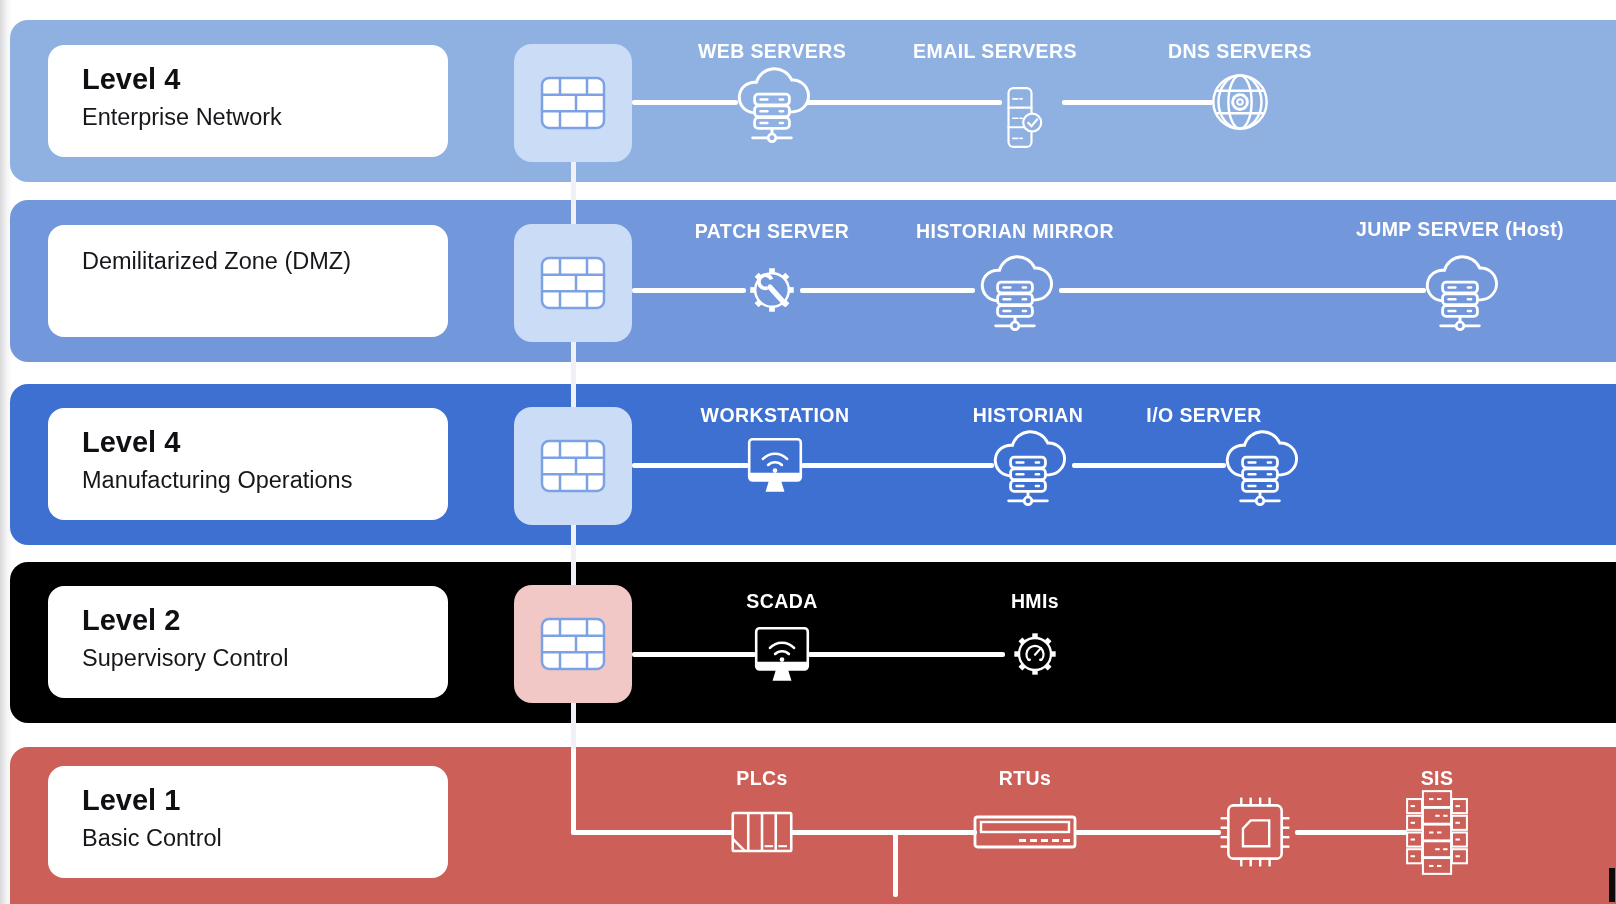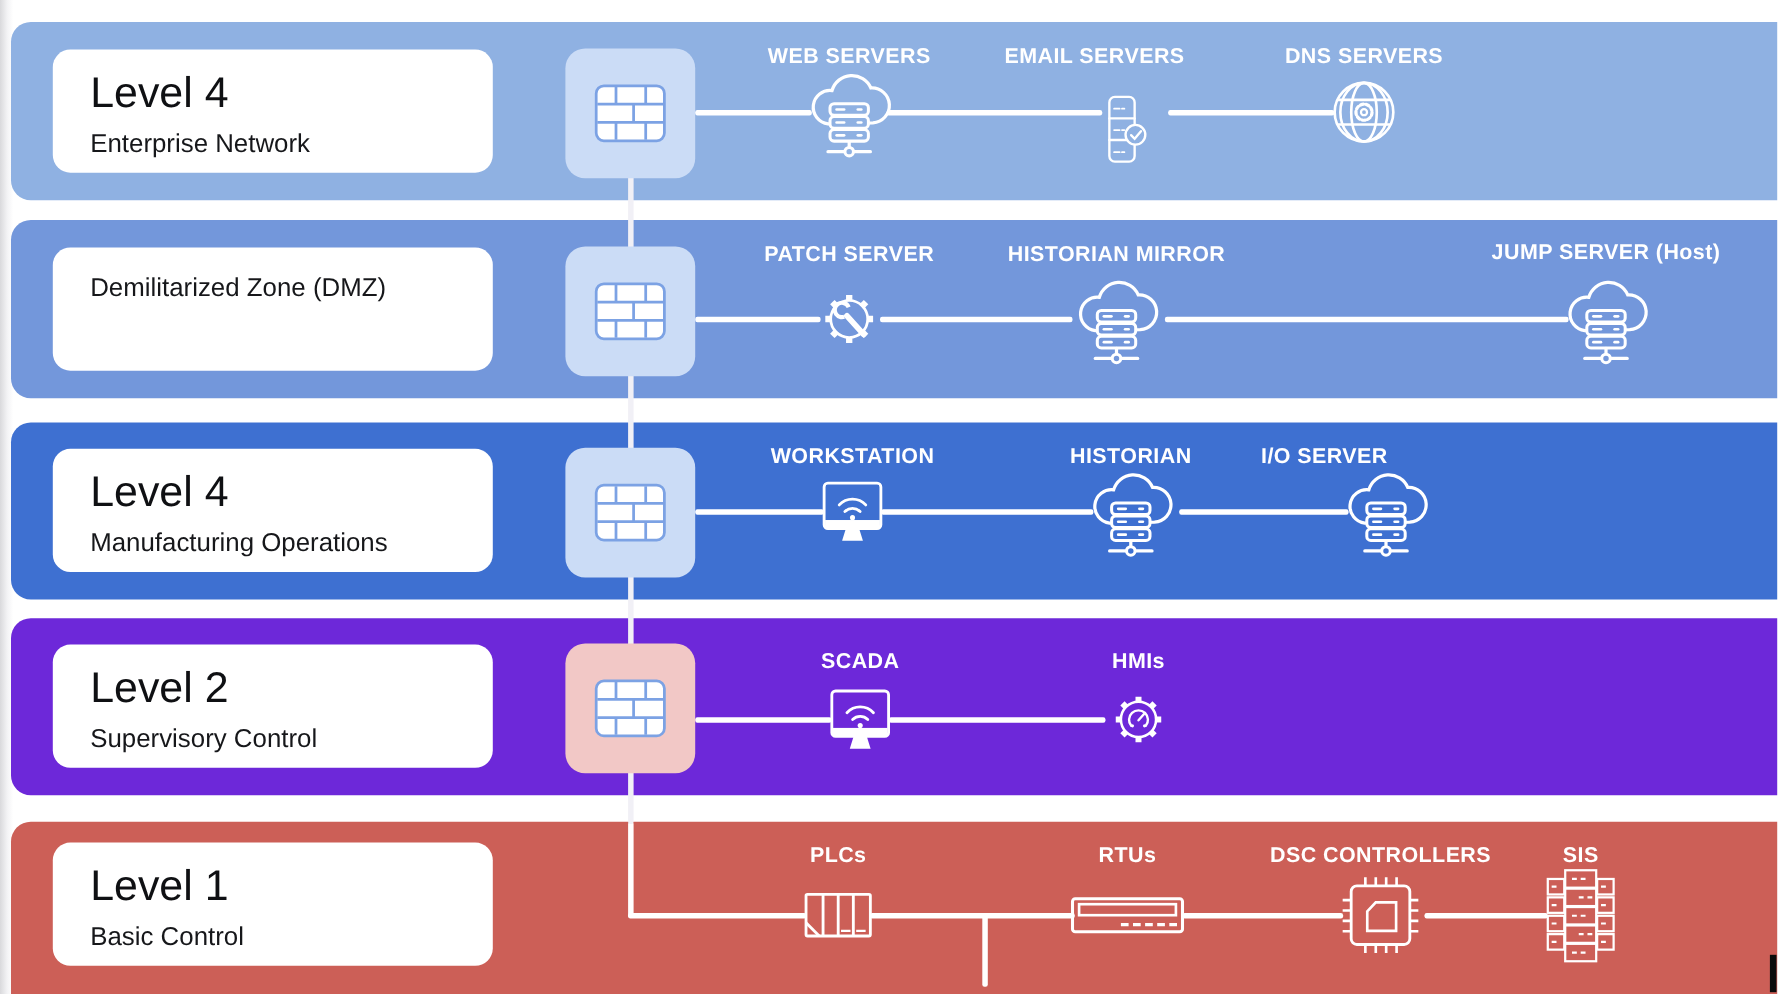--- a/index.html
+++ b/index.html
@@ -4,25 +4,25 @@
 <style>
   html,body{margin:0;padding:0;background:#ffffff;}
   #page{position:relative;width:1616px;height:904px;background:#ffffff;overflow:hidden;
         font-family:"Liberation Sans","DejaVu Sans",sans-serif;}
   .edge-shade{position:absolute;left:0;top:0;width:12px;height:904px;
         background:linear-gradient(90deg,#d9d9dc 0%,#f3f3f5 55%,#ffffff 100%);}
   .band{position:absolute;left:10px;right:0;border-radius:18px 0 0 18px;}
   .band-l4{background:#8FB1E2;}
   .band-l35{background:#7397DB;}
   .band-l3{background:#3E70D1;}
-  .band-l2{background:#6d28d9;}
+  .band-l2{background:#000000;}
   .band-l1{background:#CC5F57;}
   .card{position:absolute;left:38px;width:400px;height:112px;background:#ffffff;
         border-radius:16px;box-sizing:border-box;padding:16px 0 0 34px;}
-  .card-title{font-size:39px;font-weight:400;color:#0f1013;line-height:1.25;}
+  .card-title{font-size:29px;font-weight:700;color:#0f1013;line-height:1.25;}
   .card-sub{font-size:23.5px;font-weight:400;color:#16171a;line-height:1.3;margin-top:5px;}
   .fwbox{position:absolute;width:118px;height:118px;border-radius:18px;z-index:3;
          display:flex;align-items:center;justify-content:center;}
   .fw-blue{background:#CBDCF6;}
   .fw-pink{background:#F2C8C6;}
   .trunk{position:absolute;width:5px;background:#F1F0F6;z-index:2;border-radius:2px;}
   .hline,.vline{position:absolute;background:#ffffff;border-radius:2px;}
   .hline{height:5px;}
   .vline{width:5px;}
   .dlabel{position:absolute;width:260px;text-align:center;color:#ffffff;font-weight:700;
@@ -356,21 +356,20 @@
     <div class="hline" style="left:1065px;top:82.5px;width:146px"></div>
     <div class="hline" style="left:1285px;top:82.5px;width:112px"></div>
     <div class="dlabel" style="left:622px;top:20px">PLCs</div>
     <svg class="dicon" style="left:709px;top:42px" width="86" height="86">
         <use href="#i-plc"></use>
       </svg>
     <div class="dlabel" style="left:885px;top:20px">RTUs</div>
     <svg class="dicon" style="left:963px;top:65px" width="104" height="40">
         <use href="#i-rtu"></use>
       </svg>
-    <div class="dlabel" style="left:1115px;top:20px">DSC CONTROLLERS</div>
     <svg class="dicon" style="left:1202px;top:42px" width="86" height="86">
         <use href="#i-chip"></use>
       </svg>
     <div class="dlabel" style="left:1297px;top:20px">SIS</div>
     <svg class="dicon" style="left:1383px;top:37px" width="88" height="97">
         <use href="#i-sis"></use>
       </svg>
   </section>
 
   <div class="trunk" style="left:571px;top:158px;height:591px"></div>

